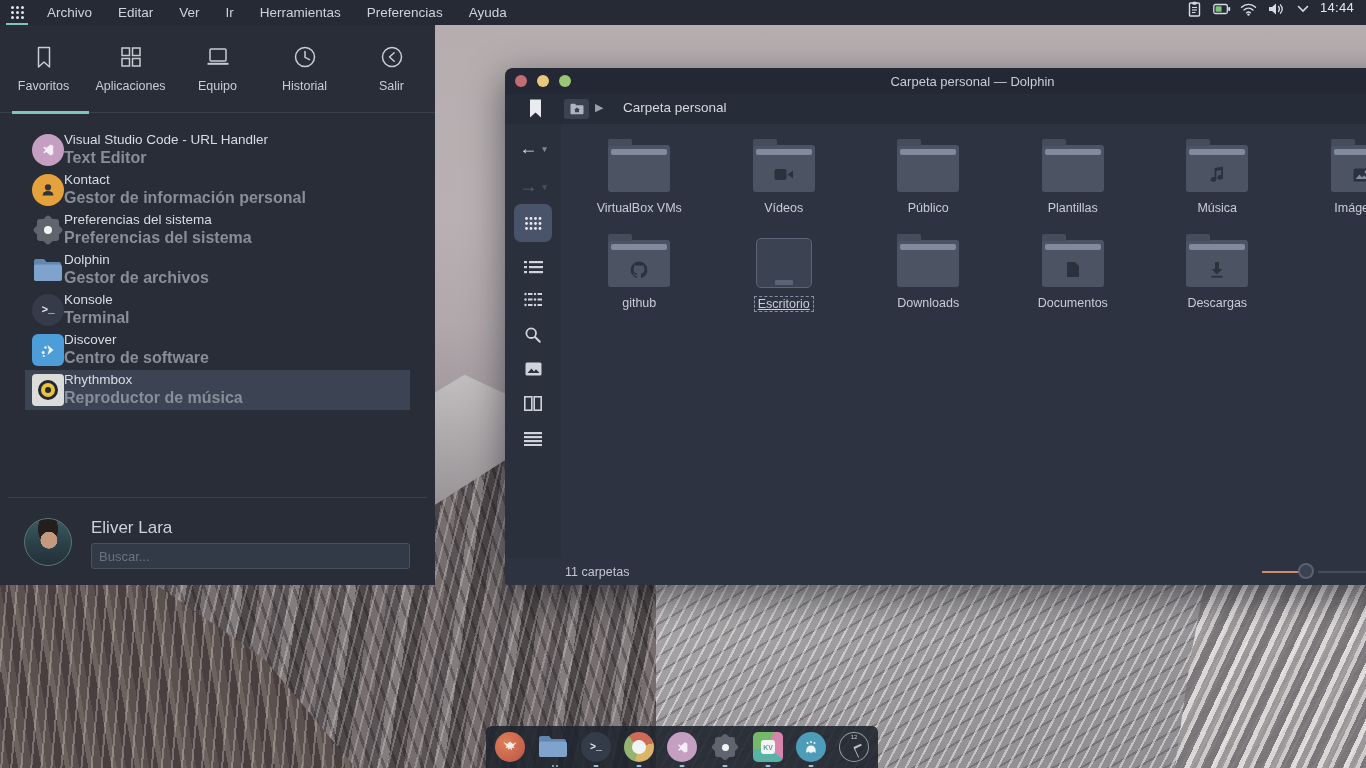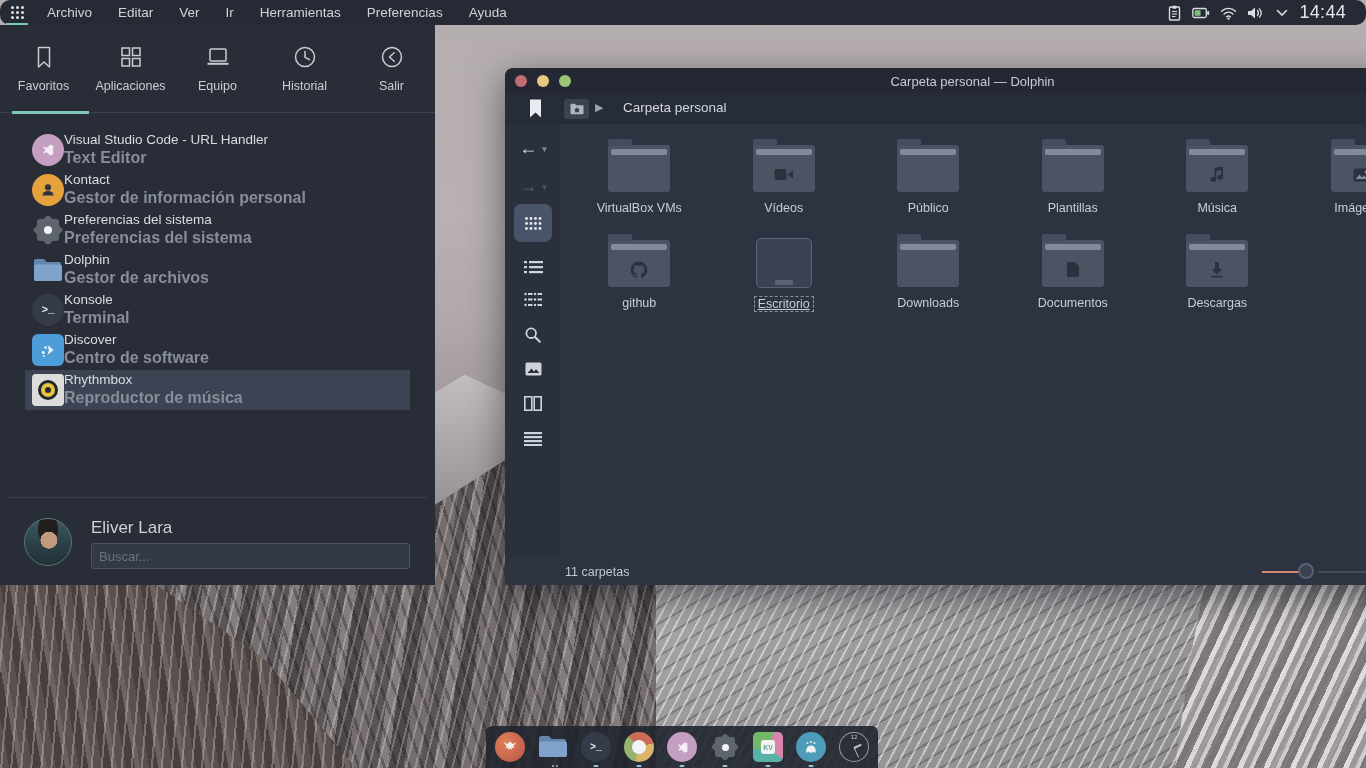--- a/index.html
+++ b/index.html
@@ -36,28 +36,28 @@
       repeating-linear-gradient(80deg,#5a504d 0 9px,#483f3e 9px 18px,#6d625e 18px 23px);
     clip-path:polygon(0 0,24% 14%,46% 52%,62% 100%,0 100%);
   }
   .wp-snowpatch { right:0; width:14%; top:560px; bottom:0; opacity:.85;
     background:repeating-linear-gradient(115deg,#e8e5e4 0 5px,#9d999b 5px 11px,#d9d5d4 11px 15px,#777376 15px 24px);
     clip-path:polygon(18% 0,100% 10%,100% 100%,0 100%,8% 48%);
   }
 
   
   .menubar { position:absolute; left:0; top:0; width:1366px; height:25px; background:#252a35;
-    display:flex; align-items:center; z-index:60; color:#ced3db; font-size:13.5px;border-radius:10px; }
+    display:flex; align-items:flex-start; z-index:60; color:#ced3db; font-size:13.5px; }
   .mb-launcher { position:relative; width:34px; height:25px; display:flex; align-items:center; justify-content:center; cursor:default; }
   .mb-launcher::after { content:""; position:absolute; left:6px; bottom:0; width:22px; height:2px; background:#7dc6b8; }
   .mb-menu { padding:0 13px; height:25px; line-height:25px; cursor:default; }
   .mb-spacer { flex:1; }
   .tray { display:flex; align-items:center; gap:9px; margin-right:8px; }
   .tray-ico { width:18px; height:18px; display:flex; align-items:center; justify-content:center; }
-  .mb-clock { font-size:18px; color:#e2e6ec; margin-right:20px; letter-spacing:.3px; }
+  .mb-clock { font-size:13px; color:#e2e6ec; margin-right:12px; letter-spacing:.3px; }
 
   
   .launcher { position:absolute; left:0; top:25px; width:435px; height:560px; background:#282d38; z-index:40; }
   .tabsrow { position:relative; height:88px; display:flex; border-bottom:1px solid #3a414e; }
   .ltab { width:87px; display:flex; flex-direction:column; align-items:center; justify-content:center; gap:9px;
     color:#c9ced6; font-size:12.5px; cursor:default; }
   .ltab svg { display:block; }
   .tab-underline { position:absolute; left:12px; bottom:-2px; width:77px; height:3px; background:#7dc6b8; }
   .apps { margin:17px 25px 0 25px; }
   .app-row { height:40px; display:flex; align-items:center; padding-left:7px; cursor:default; }

